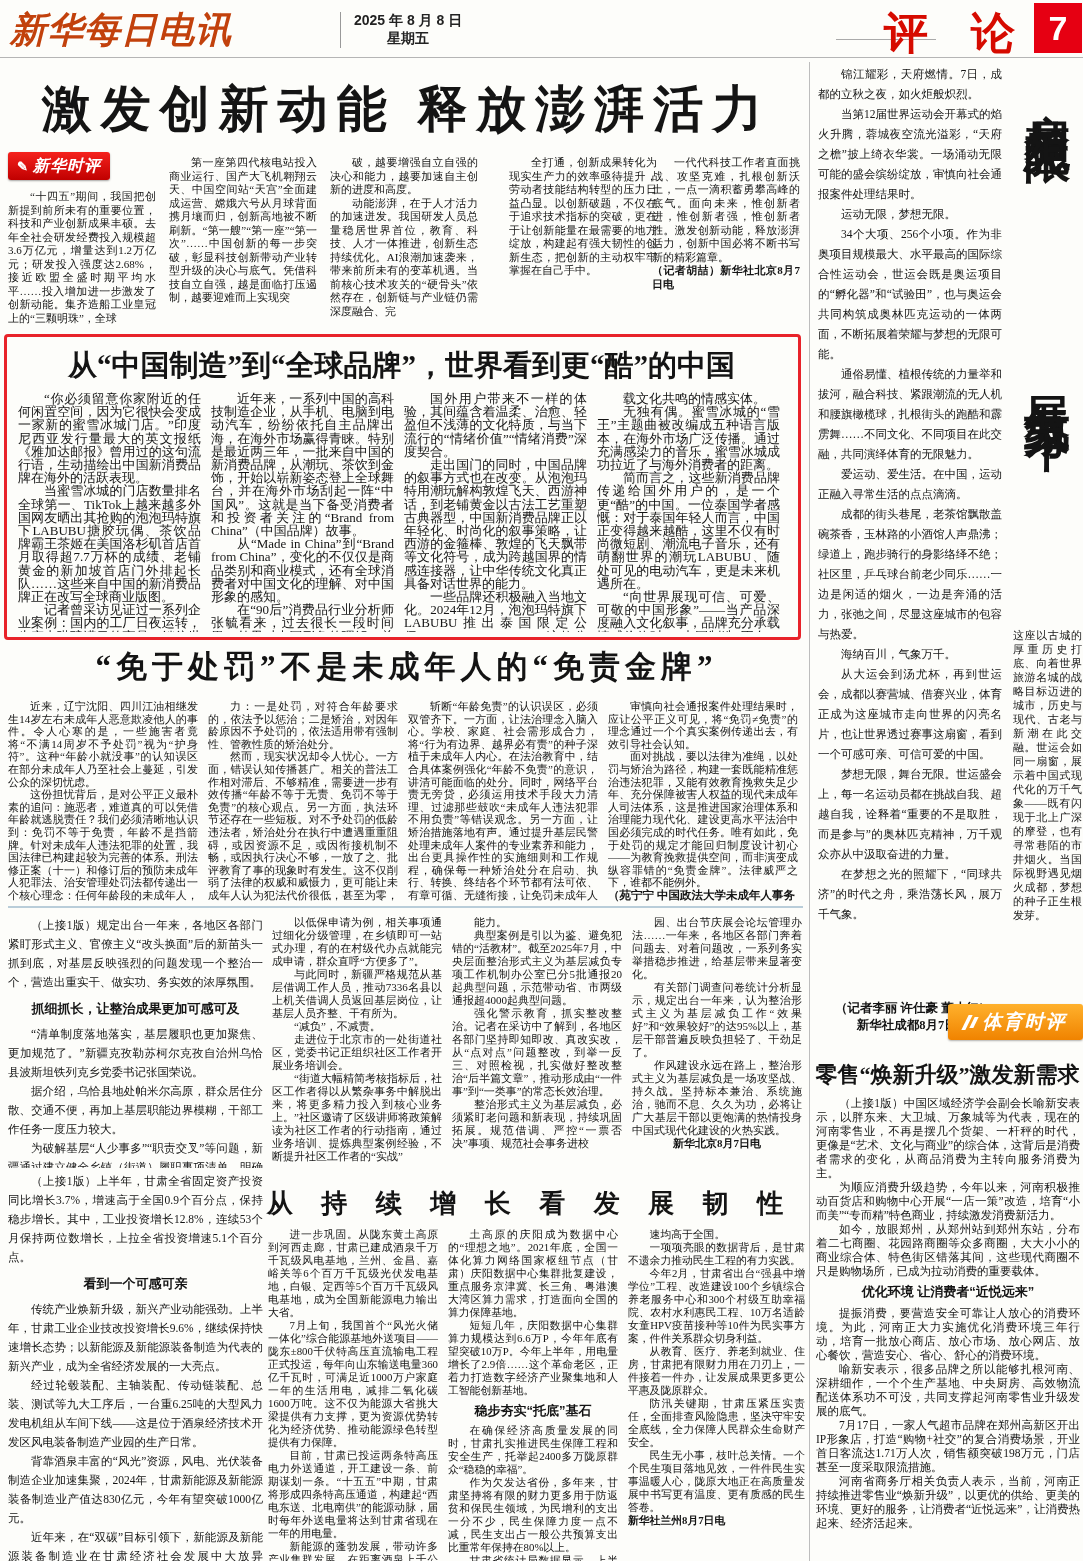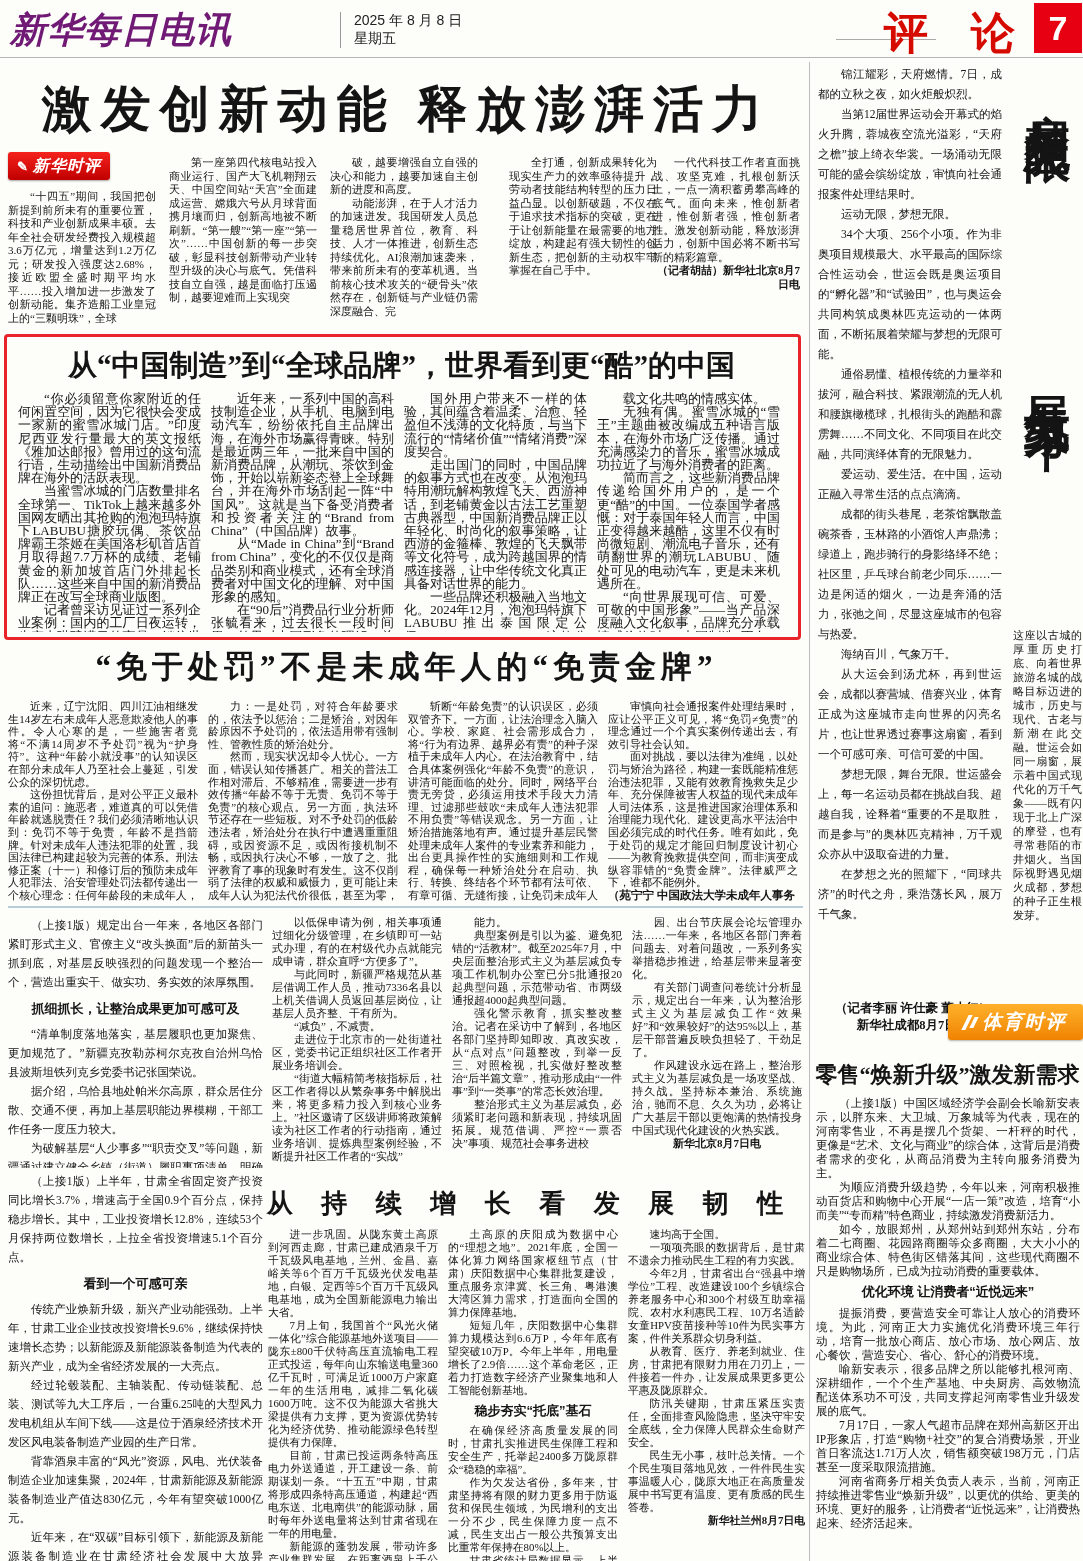--- a/index.html
+++ b/index.html
@@ -1,36 +1,36 @@
 <!DOCTYPE html>
 <html><head>
 <meta charset="utf-8">
 <style>
   html,body{margin:0;padding:0;background:#e8e8e4;}
   .page{position:relative;width:1083px;height:1561px;margin:0 auto;background:#fdfdfa;
         font-family:"Liberation Serif","DejaVu Serif",serif;color:#141414;overflow:hidden;}
   
-  .logo{position:absolute;left:10px;top:6px;color:#701a75;font-weight:900;
+  .logo{position:absolute;left:10px;top:6px;color:#c2410c;font-weight:900;
         font-size:36px;font-style:italic;letter-spacing:1px;white-space:nowrap;}
   .hdr-vline{position:absolute;left:340px;top:12px;width:1px;height:36px;background:#999;}
   .hdr-date{position:absolute;left:354px;top:11px;font-family:"Liberation Sans",sans-serif;
-        font-weight:normal;font-size:14px;line-height:18px;color:#222;}
+        font-weight:bold;font-size:14px;line-height:18px;color:#222;text-align:center;}
   .hdr-rule-short{position:absolute;left:836px;top:39px;width:100px;height:1px;background:#aaa;}
   .section-title{position:absolute;left:884px;top:4px;color:#d60b00;font-weight:900;
         font-size:44px;letter-spacing:16px;white-space:nowrap;}
   .page-num{position:absolute;left:1034px;top:3px;width:48px;height:50px;background:#e60012;
         color:#fff;font-family:"Liberation Sans",sans-serif;font-weight:bold;font-size:34px;
         display:flex;align-items:center;justify-content:center;}
   .hdr-rule{position:absolute;left:0;top:57px;width:1083px;height:1px;background:#b5b5b5;}
   
   .flow{position:absolute;overflow:hidden;text-align:justify;}
   .flow p{margin:0;text-indent:2em;}
   .sub{font-family:"Liberation Sans","DejaVu Sans",sans-serif;font-weight:bold;text-align:center;
        text-indent:0;font-size:13px;margin:7px 0;}
-  .byline{font-weight:bold;text-align:right;text-indent:0 !important;margin-top:2px;}
+  .byline{font-weight:bold;text-indent:0 !important;margin-top:2px;}
   .agency{font-weight:bold;text-align:center;text-indent:0 !important;margin-top:2px;}
   
   .a1-headline{position:absolute;left:8px;top:76px;width:797px;text-align:center;
        font-size:50px;font-weight:900;letter-spacing:9px;white-space:nowrap;}
   .badge-red{position:absolute;left:8px;top:152px;width:102px;height:28px;border-radius:3px;
        background:linear-gradient(180deg,#f5221d,#c00000);color:#fff;display:flex;align-items:center;
        justify-content:center;font-family:"Liberation Sans",sans-serif;font-weight:bold;font-style:italic;
        font-size:16px;letter-spacing:1px;box-shadow:0 1px 2px rgba(0,0,0,.35);}
   .badge-red .pen{color:#fff;font-style:normal;margin-right:4px;font-size:13px;}
   .a1col{top:156px;height:176px;width:148px;font-size:11px;line-height:13.5px;}

